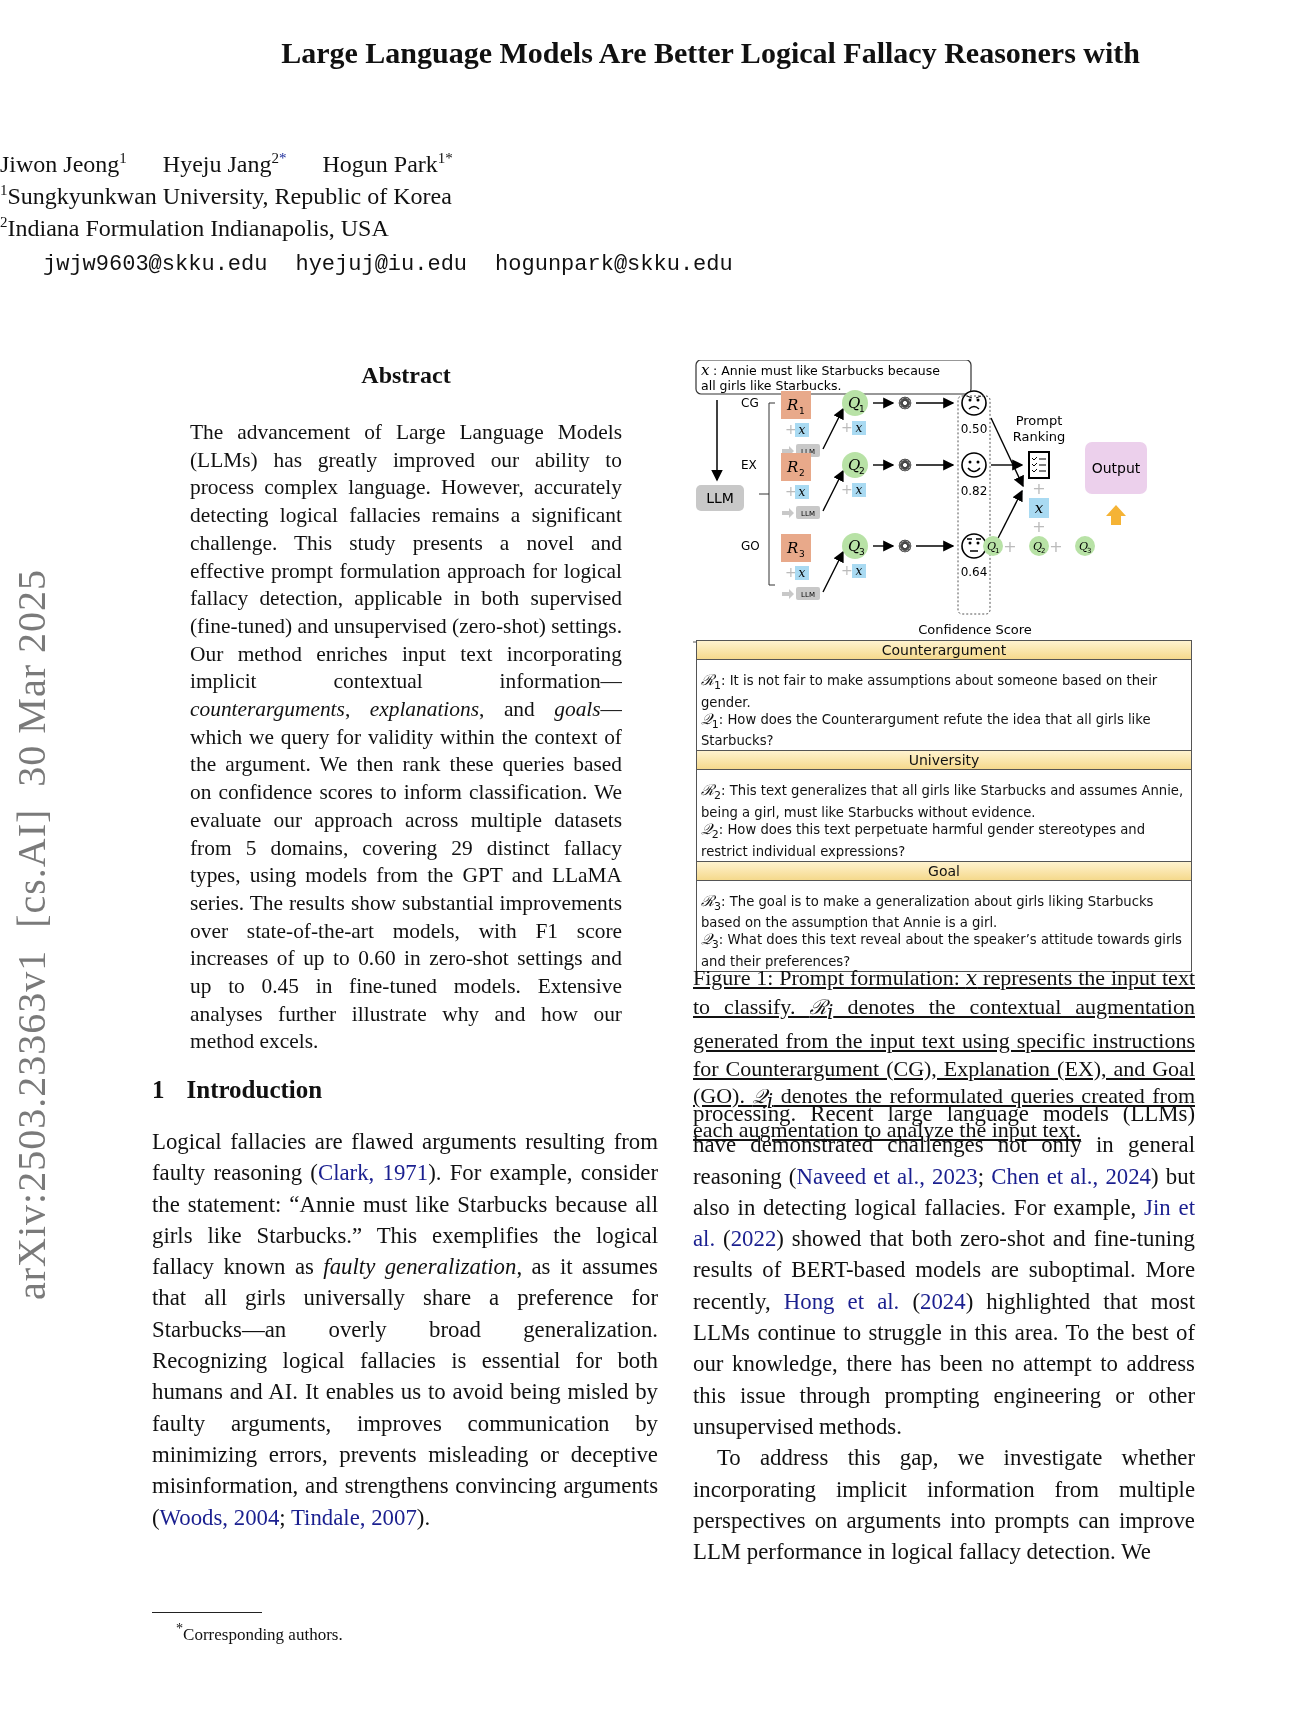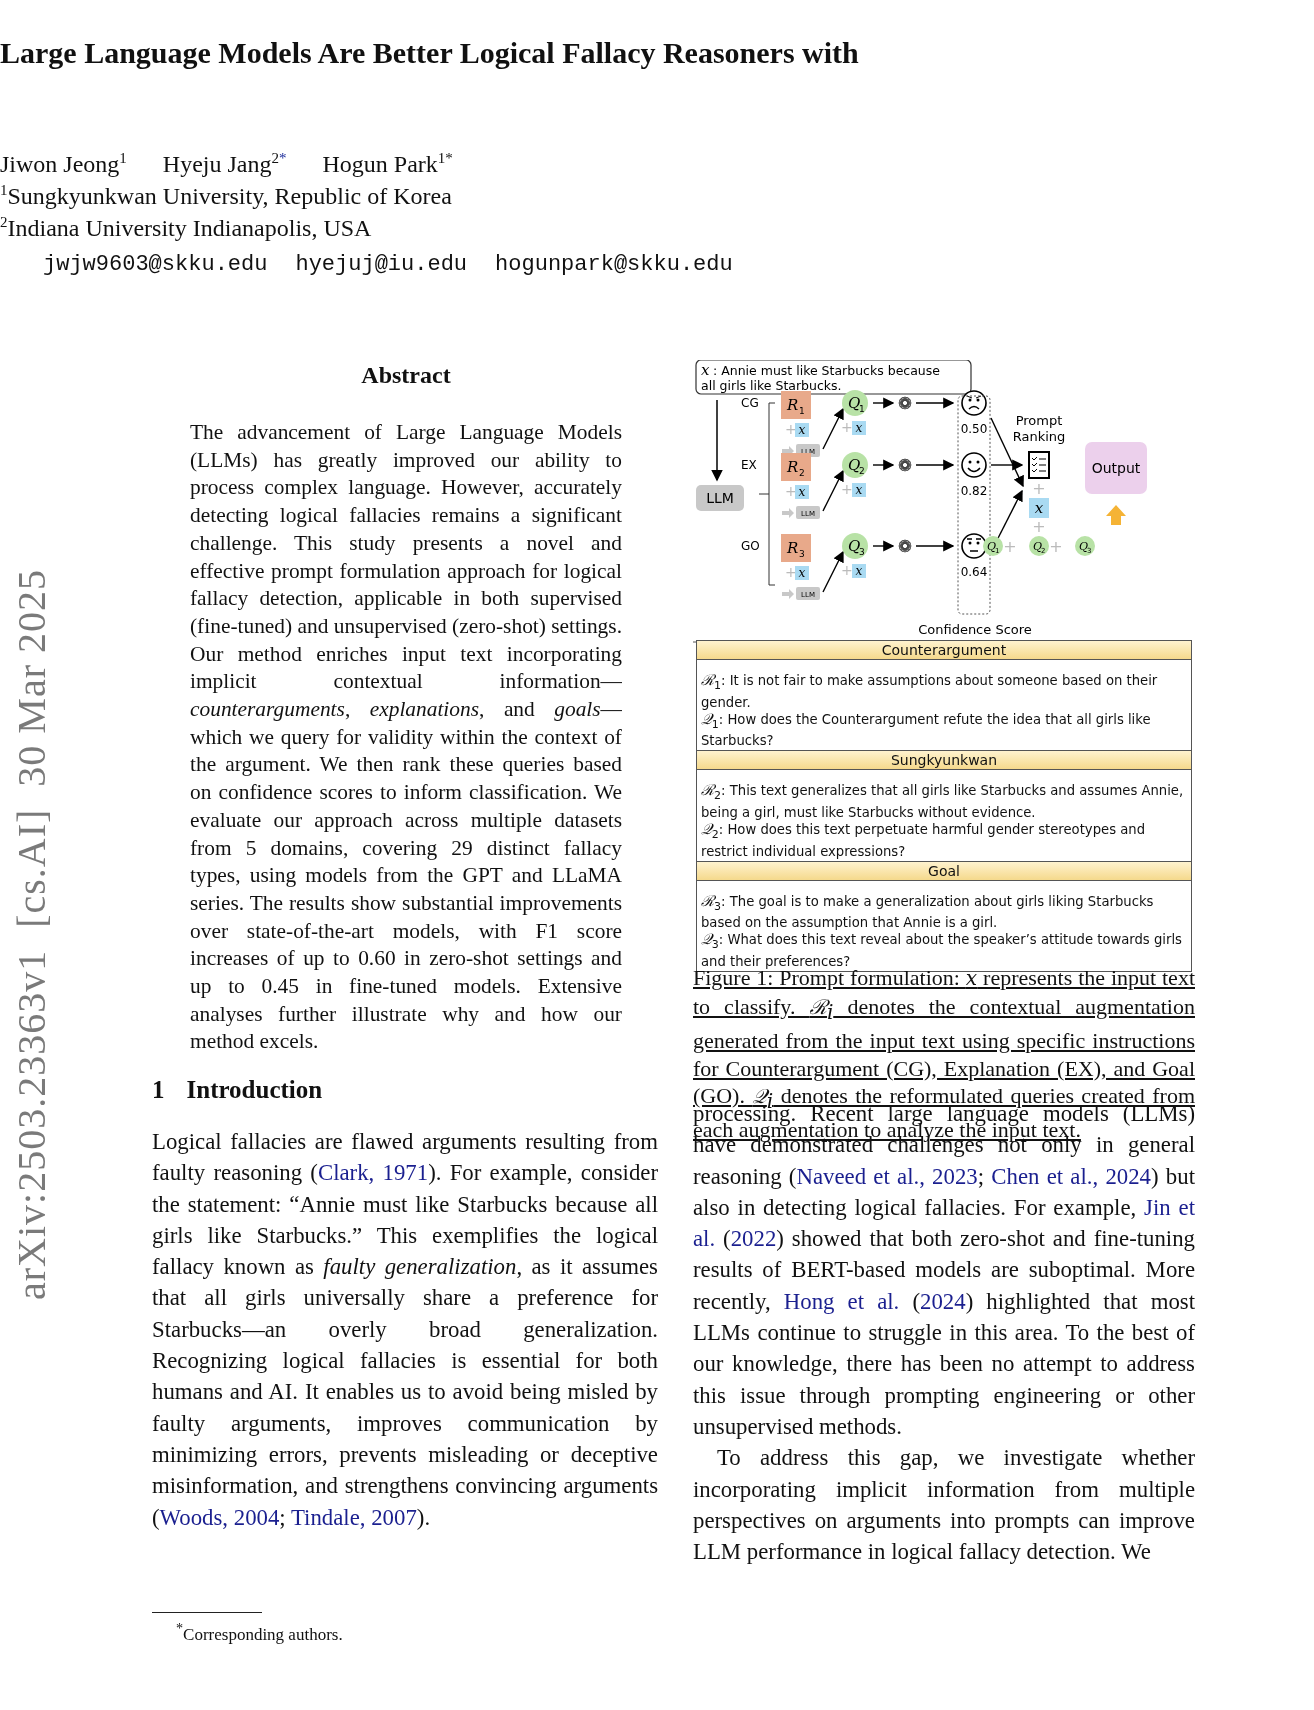--- a/index.html
+++ b/index.html
@@ -1,18 +1,18 @@
 <!DOCTYPE html>
 <html><head>
 <meta charset="utf-8">
 <style>
   html, body { margin:0; padding:0; background:#fff; }
   body { width:1314px; height:1710px; position:relative; overflow:hidden; color:#111; font-family:"Liberation Serif", "DejaVu Serif", serif; }
   .abs { position:absolute; }
-  .title { left:0; width:1140px; top:34px; text-align:left; font-weight:bold; font-size:30px; line-height:37px; }
+  .title { left:0; width:1140px; top:34px; text-align:right; font-weight:bold; font-size:30px; line-height:37px; }
   .authors { left:0; width:1314px; font-size:24px; line-height:32px; }
   .authors sup { font-size:15px; }
   .sup-blue { color:#1a2a9a; }
   .emails { font-family:"Liberation Mono","DejaVu Sans Mono",monospace; font-size:22px;padding-left:29px; }
   .emails span { margin:0 14px; }
   .side { left:8px; top:1300px; width:860px; height:60px; transform-origin:0 0; transform:rotate(-90deg); font-size:40px; color:#7a7a7a; letter-spacing:1px; white-space:nowrap; }
   .side span { margin-right:22px; }
   .abstract-h { left:190px; width:432px; top:362px; text-align:center; font-weight:bold; font-size:24px; }
   .abstract { left:190px; width:432px; top:419px; font-size:21.4px; line-height:27.7px; text-align:justify; }
   .sec { left:152px; top:1076px; font-weight:bold; font-size:25px; }
@@ -43,21 +43,21 @@
 </div>
 
 <div class="abs authors" style="top:142px;">
   <span><span>Jiwon Jeong</span><sup>1</sup></span>
   &nbsp;&nbsp;&nbsp;&nbsp;
   <span><span>Hyeju Jang</span><sup><span>2</span><span class="sup-blue">*</span></sup></span>
   &nbsp;&nbsp;&nbsp;&nbsp;
   <span><span>Hogun Park</span><sup><span>1</span><span>*</span></sup></span>
 </div>
 <div class="abs authors" style="top:174px;"><sup>1</sup><span>Sungkyunkwan University, Republic of Korea</span></div>
-<div class="abs authors" style="top:206px;"><sup>2</sup><span>Indiana University Indianapolis, USA</span></div>
+<div class="abs authors" style="top:206px;"><sup>2</sup><span>Indiana Formulation Indianapolis, USA</span></div>
 <div class="abs authors emails" style="top:249px;">
   <span>jwjw9603@skku.edu</span><span>hyejuj@iu.edu</span><span>hogunpark@skku.edu</span>
 </div>
 
 <div class="abs side">
   <span>arXiv:2503.23363v1</span><span>[cs.AI]</span><span>30 Mar 2025</span>
 </div>
 
 <div class="abs abstract-h">Abstract</div>
 <div class="abs abstract">
@@ -253,21 +253,21 @@
 
     <line x1="0" y1="282" x2="500" y2="282" stroke="#555" stroke-dasharray="3,2"></line>
   </svg>
 
   <div class="ftable" id="ftable">
       <div class="fhead">Counterargument</div>
       <div class="fbody">
         <div><span class="sym">ℛ</span><sub>1</sub><span>: It is not fair to make assumptions about someone based on their gender.</span></div>
         <div><span class="sym">𝒬</span><sub>1</sub><span>: How does the Counterargument refute the idea that all girls like Starbucks?</span></div>
       </div>
-      <div class="fhead">Sungkyunkwan</div>
+      <div class="fhead">University</div>
       <div class="fbody">
         <div><span class="sym">ℛ</span><sub>2</sub><span>: This text generalizes that all girls like Starbucks and assumes Annie, being a girl, must like Starbucks without evidence.</span></div>
         <div><span class="sym">𝒬</span><sub>2</sub><span>: How does this text perpetuate harmful gender stereotypes and restrict individual expressions?</span></div>
       </div>
       <div class="fhead">Goal</div>
       <div class="fbody">
         <div><span class="sym">ℛ</span><sub>3</sub><span>: The goal is to make a generalization about girls liking Starbucks based on the assumption that Annie is a girl.</span></div>
         <div><span class="sym">𝒬</span><sub>3</sub><span>: What does this text reveal about the speaker’s attitude towards girls and their preferences?</span></div>
       </div>
     </div>

